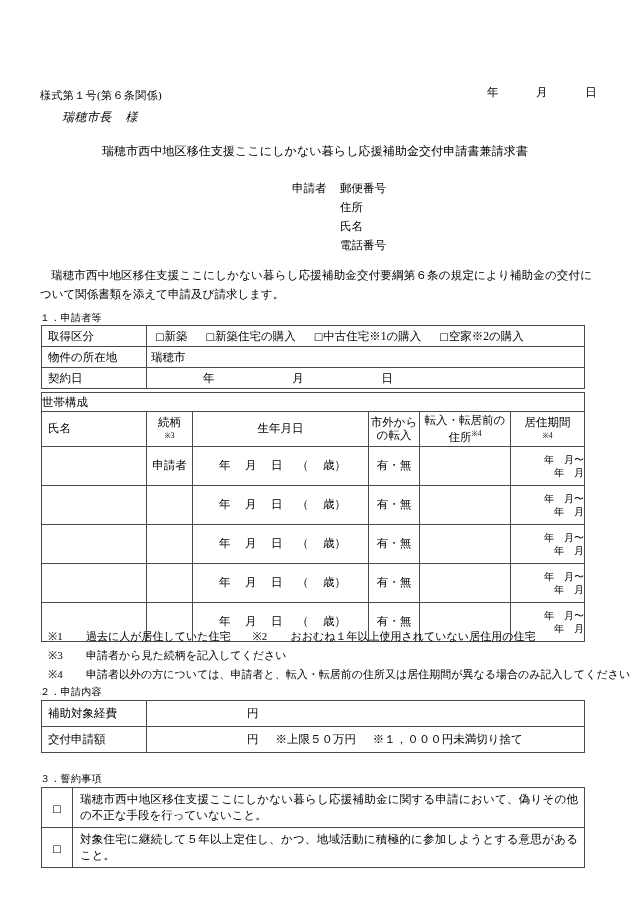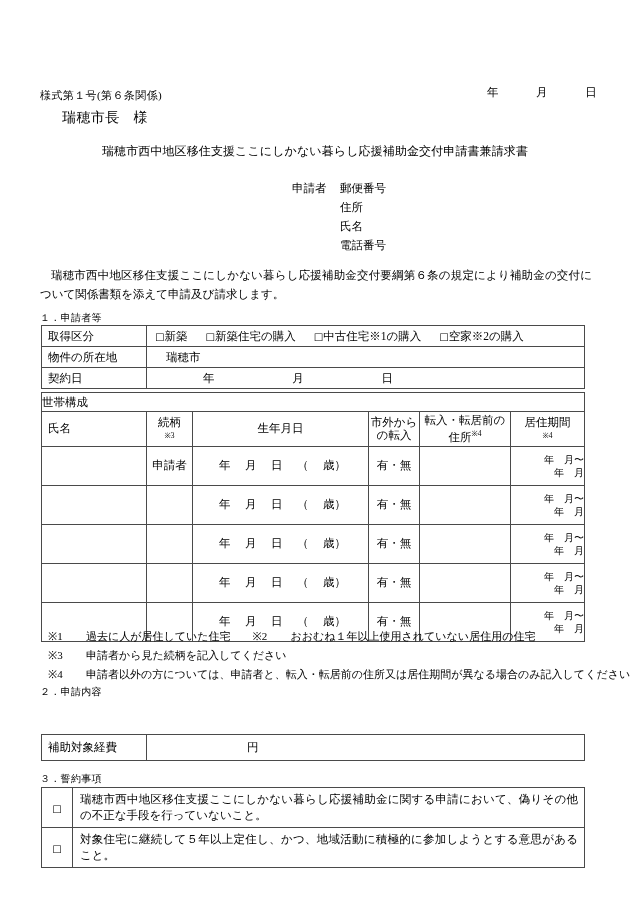--- a/index.html
+++ b/index.html
@@ -39,22 +39,23 @@
     font-size: 11.5px;
     width: 110px;
     display: flex;
     justify-content: space-between;
   }
   .date-line span { letter-spacing: 0.3px; }
   .addressee {
     position: absolute;
     left: 62px;
     top: 109px;
-    font-size: 14px;
+    font-size: 12px;
     letter-spacing: 0.4px;
+    font-style: italic;
   }
   .addressee .hon { margin-left: 14px; }
   .doc-title {
     position: absolute;
     left: 0;
     top: 143px;
     width: 630px;
     text-align: center;
     font-size: 12px;
     letter-spacing: 0.1px;
@@ -108,21 +109,21 @@
     padding: 0;
     vertical-align: middle;
   }
 
   #applicant-table { left: 41px; top: 325px; width: 544px; }
   #applicant-table td { height: 20px; }
   .cell-label {
     padding-left: 6px;
     white-space: nowrap;
   }
-  .cell-body { padding-left: 19px; }
+  .cell-body { padding-left: 4px; }
 
   .acq-list {
     display: flex;
     padding-left: 8px;
     white-space: nowrap;
   }
   .acq-list .opt { margin-right: 18px; }
   .acq-list .opt:last-child { margin-right: 0; }
 
   .contract-date {
@@ -183,21 +184,21 @@
     top: 627px;
     font-size: 11px;
     line-height: 19px;
   }
   .notes .nrow { display: flex; white-space: nowrap; }
   .notes .tag { width: 38px; }
   .notes .n1-second { margin-left: 22px; }
   .notes .tag-inline { width: 38px; }
 
   
-  #apply-table { left: 41px; top: 700px; width: 544px; margin-top: 34px; }
+  #apply-table { left: 41px; top: 700px; width: 544px; }
   #apply-table td { height: 25px; }
   .money-cell {
     padding-left: 100px;
     white-space: nowrap;
   }
   .money-cell .yen { margin-right: 14px; }
   .money-cell .cond { margin-right: 14px; }
 
   
   #pledge-table { left: 41px; top: 787px; width: 544px; }
@@ -435,20 +436,30 @@
   <table id="apply-table">
     <tbody>
         <tr>
       <td class="cell-label" style="width:98px">補助対象経費</td>
       <td>
         <div class="money-cell">
           <span class="yen">円</span>
         </div>
       </td>
     </tr>
+    <tr>
+      <td class="cell-label">交付申請額</td>
+      <td>
+        <div class="money-cell">
+          <span class="yen">円</span>
+          <span class="cond">※上限５０万円</span>
+          <span>※１，０００円未満切り捨て</span>
+        </div>
+      </td>
+    </tr>
   </tbody>
     </table>
 
   <div class="sec-head" id="sec3-head">３．誓約事項</div>
 
   <table id="pledge-table">
     <tbody>
         <tr>
       <td class="chk">
         <span class="box">□</span>

